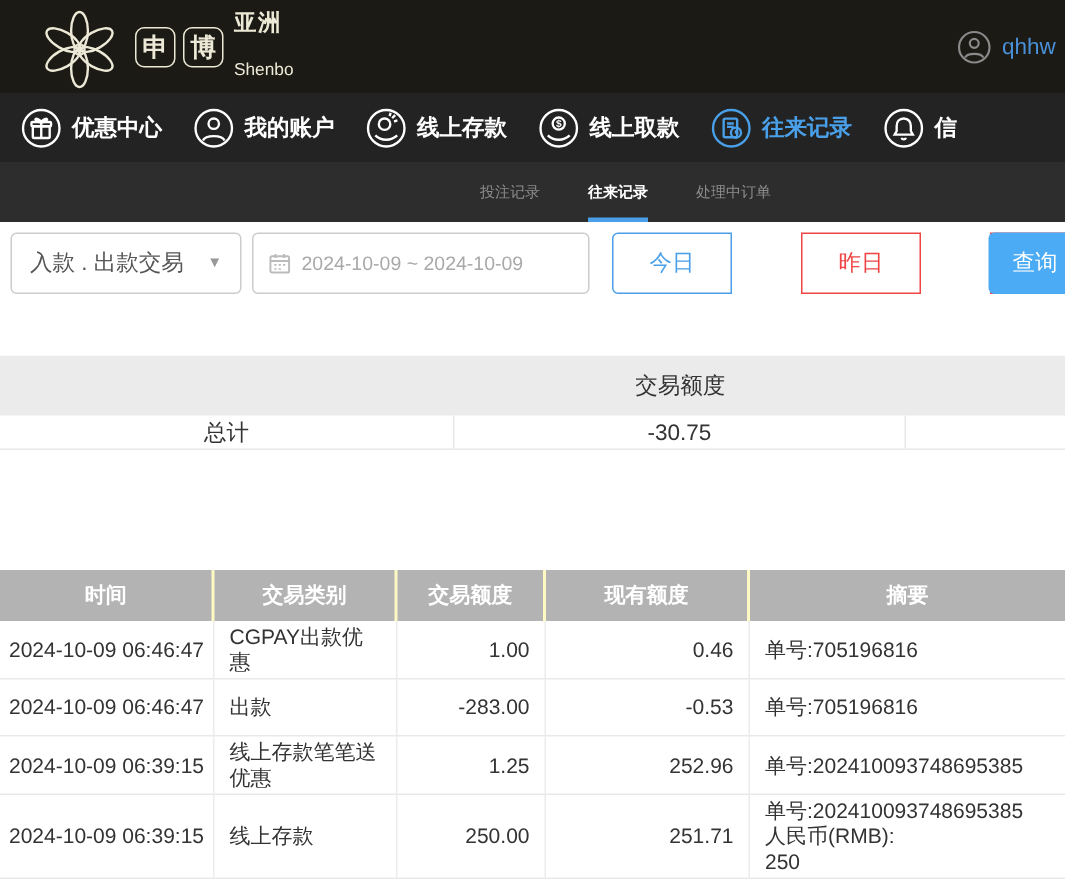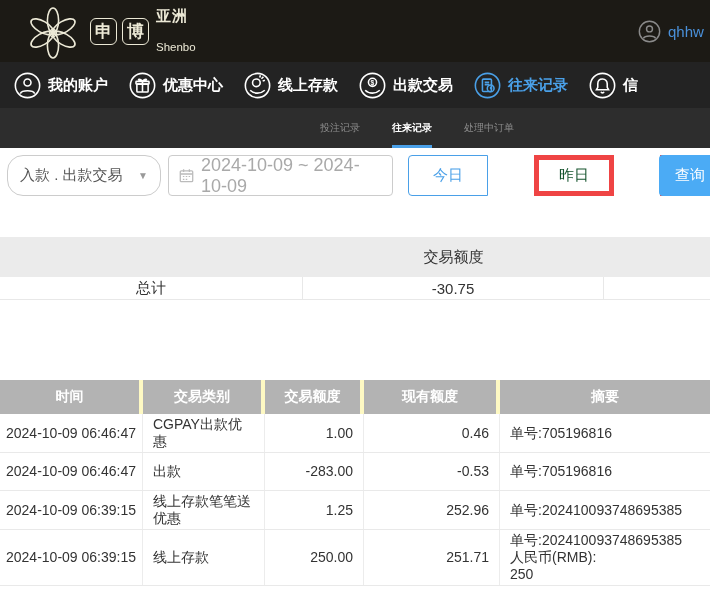--- a/index.html
+++ b/index.html
@@ -29,50 +29,50 @@
   
   .subnav { height:40px; background:#2d2d2d; display:flex; align-items:stretch; padding-left:320px; }
   .tab { display:flex; align-items:center; color:#8c8c8c; font-size:10px; margin-right:32px;
     cursor:pointer; border-bottom:3px solid transparent; padding-top:3px; white-space:nowrap; }
   .tab.active { color:#fff; font-weight:bold; border-bottom-color:#4aa0e8; }
 
   
   .filterbar { height:89px; background:#fff; position:relative; }
   .f-row { position:absolute; top:7px; left:0; right:0; height:41px; }
   .select-box { position:absolute; left:7px; width:154px; height:41px; border:1px solid #ccc;
-    border-radius:16px; background:#fff; display:flex; align-items:center; padding:0 12px;
+    border-radius:4px; background:#fff; display:flex; align-items:center; padding:0 12px;
     font-size:15px; color:#555; cursor:pointer; }
   .select-box .caret { margin-left:auto; color:#999; font-size:10px; }
   .date-box { position:absolute; left:168px; width:225px; height:41px; border:1px solid #ccc;
     border-radius:4px; background:#fff; display:flex; align-items:center; padding:0 10px;
-    font-size:18px; color:#a9a9a9; cursor:text; }
+    font-size:13px; color:#a9a9a9; cursor:text; }
   .date-box .cal { display:flex; margin-right:7px; }
   .quick-group { position:absolute; left:408px; display:flex;gap:47px; }
-  .qbtn { width:80px; height:41px; background:#fff; border:5px solid #ef4444; color:#14532d;
+  .qbtn { width:80px; height:41px; background:#fff; border:1px solid #ef4444; color:#ef4444;
     font-size:15px; cursor:pointer; margin-left:-1px; font-family:inherit; }
   .qbtn.first { border:1px solid #4aa0e8; color:#4aa0e8; border-radius:4px 0 0 4px; position:relative; z-index:2; margin-left:0; }
   .qbtn.last { border-radius:0 4px 4px 0; }
   .search-btn { position:absolute; left:659px; width:62px; height:41px; background:#4babf5;
     border:none; border-radius:4px; color:#fff; font-size:15px; cursor:pointer; font-family:inherit; }
 
   
   .summary { width:710px; }
   .sum-head { height:40px; background:#ebebeb; display:grid; grid-template-columns:303px 301px 106px; }
   .sum-head .cell { display:flex; align-items:center; justify-content:center; font-size:15px; color:#333; }
   .sum-body { height:23px; display:grid; grid-template-columns:303px 301px 106px; border-bottom:1px solid #e8e8e8; }
   .sum-body .cell { display:flex; align-items:center; justify-content:center; font-size:15px; color:#333; }
   .sum-body .cell.b { border-right:1px solid #e8e8e8; }
 
   .gap80 { height:80px; }
 
   
   .tx-table { width:710px; font-size:14px; color:#333; }
   .tx-head { height:34px; background:#b3b3b3; display:grid; grid-template-columns:143px 122px 99px 136px 210px; }
   .tx-head .hcell { display:flex; align-items:center; justify-content:center; color:#fff;
-    font-weight:bold; border-right:4px solid #fef9c3; }
+    font-weight:bold; border-right:2px solid #fef9c3; }
   .tx-head .hcell:last-child { border-right:none; }
   .tx-row { display:grid; grid-template-columns:143px 122px 99px 136px 210px; border-bottom:1px solid #e9e9e9; min-height:38px; }
   .tx-row .cell { display:flex; align-items:center; padding:2px 10px; border-right:1px solid #ececec; line-height:17px; }
   .tx-row .cell:last-child { border-right:none; }
   .tx-row .c-time { justify-content:center; padding:2px 4px; white-space:nowrap; }
   .tx-row .c-amount, .tx-row .c-balance { justify-content:flex-end; }
   .tx-row .c-summary { white-space:pre-line; }
   .tx-row.tall { min-height:56px; }
 
   svg { display:block; }
@@ -116,60 +116,60 @@
       </span>
       <span class="account-name">qhhw</span>
     </div>
   </div>
 
   <div class="mainnav">
     <div class="nav-item">
       <span class="nicon">
         <svg width="27" height="27" viewBox="0 0 24 24" fill="none" stroke="#fff" stroke-width="1.4">
           <circle cx="12" cy="12" r="10.8"></circle>
-          <circle cx="12" cy="9.3" r="3.1"></circle>
-          <path d="M5.6 19.2c1.6-3.4 11.2-3.4 12.8 0"></path>
-        </svg>
-      </span>
-      <span>我的账户</span>
-    </div>
-    <div class="nav-item">
-      <span class="nicon">
-        <svg width="27" height="27" viewBox="0 0 24 24" fill="none" stroke="#fff" stroke-width="1.4">
-          <circle cx="12" cy="12" r="10.8"></circle>
           <rect x="7" y="10.8" width="10" height="7" rx="0.8"></rect>
           <rect x="6.2" y="8.3" width="11.6" height="2.5" rx="0.6"></rect>
           <path d="M12 8.2 L12 17.8"></path>
           <path d="M12 8.2 C9.2 4.6 5.8 7.4 12 8.2 Z"></path>
           <path d="M12 8.2 C14.8 4.6 18.2 7.4 12 8.2 Z"></path>
         </svg>
       </span>
       <span>优惠中心</span>
     </div>
     <div class="nav-item">
       <span class="nicon">
         <svg width="27" height="27" viewBox="0 0 24 24" fill="none" stroke="#fff" stroke-width="1.4">
           <circle cx="12" cy="12" r="10.8"></circle>
+          <circle cx="12" cy="9.3" r="3.1"></circle>
+          <path d="M5.6 19.2c1.6-3.4 11.2-3.4 12.8 0"></path>
+        </svg>
+      </span>
+      <span>我的账户</span>
+    </div>
+    <div class="nav-item">
+      <span class="nicon">
+        <svg width="27" height="27" viewBox="0 0 24 24" fill="none" stroke="#fff" stroke-width="1.4">
+          <circle cx="12" cy="12" r="10.8"></circle>
           <circle cx="11" cy="9.6" r="3.4"></circle>
           <path d="M15.5 6 l1.8-1.8 M16.6 8 l2 -0.6 M14 4.8 l0.6-2"></path>
           <path d="M5.5 16.2 c2.2 2.2 4.2 2.6 6.5 2.6 s4.3-0.6 6.5-2.6"></path>
         </svg>
       </span>
       <span>线上存款</span>
     </div>
     <div class="nav-item">
       <span class="nicon">
         <svg width="27" height="27" viewBox="0 0 24 24" fill="none" stroke="#fff" stroke-width="1.4">
           <circle cx="12" cy="12" r="10.8"></circle>
           <circle cx="12" cy="9.2" r="3.6"></circle>
           <text x="12" y="11.4" text-anchor="middle" font-size="6" fill="#fff" stroke="none" font-family="'Liberation Sans',sans-serif">$</text>
           <path d="M5.5 16.2 c2.2 2.2 4.2 2.6 6.5 2.6 s4.3-0.6 6.5-2.6"></path>
         </svg>
       </span>
-      <span>出款交易</span>
+      <span>线上取款</span>
     </div>
     <div class="nav-item active">
       <span class="nicon">
         <svg width="27" height="27" viewBox="0 0 24 24" fill="none" stroke="#4aa0e8" stroke-width="1.4">
           <circle cx="12" cy="12" r="10.8"></circle>
           <rect x="7.5" y="6.3" width="8" height="11" rx="0.9"></rect>
           <path d="M9.5 9.2 h4 M9.5 11.2 h4"></path>
           <circle cx="14.8" cy="14.6" r="3"></circle>
           <path d="M14.8 13.2 v1.4 l1.1 0.8"></path>
         </svg>

